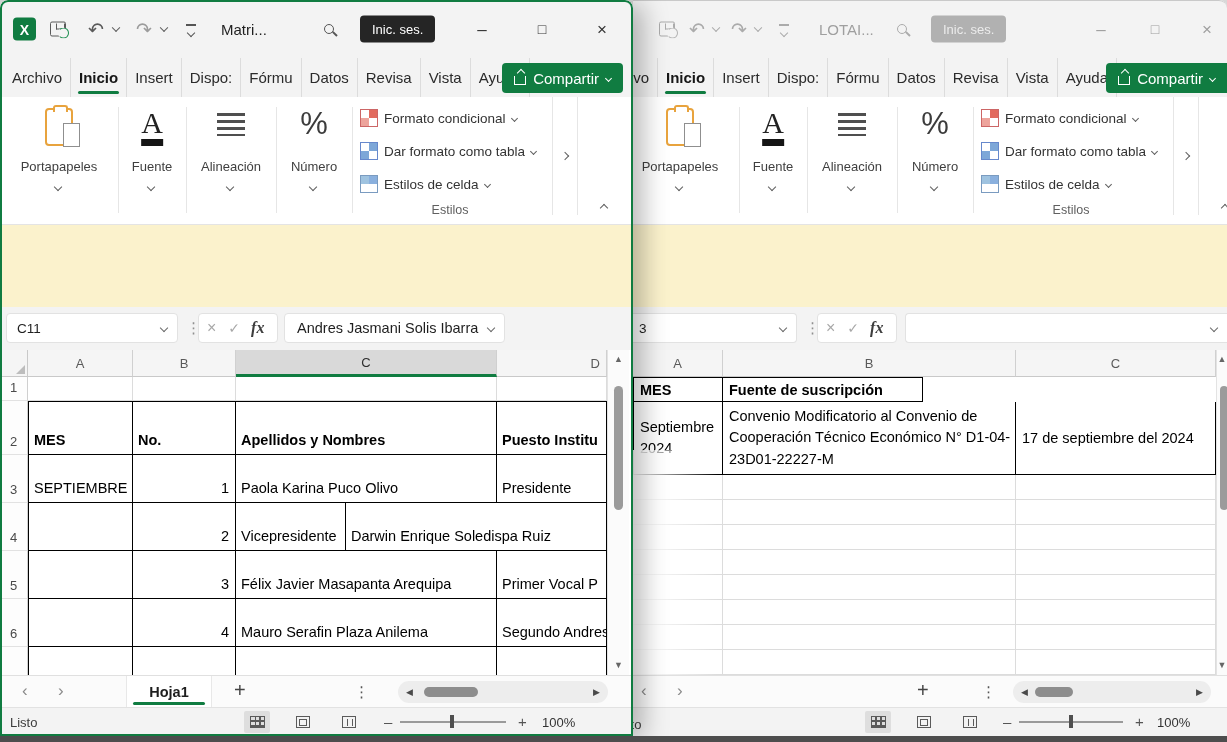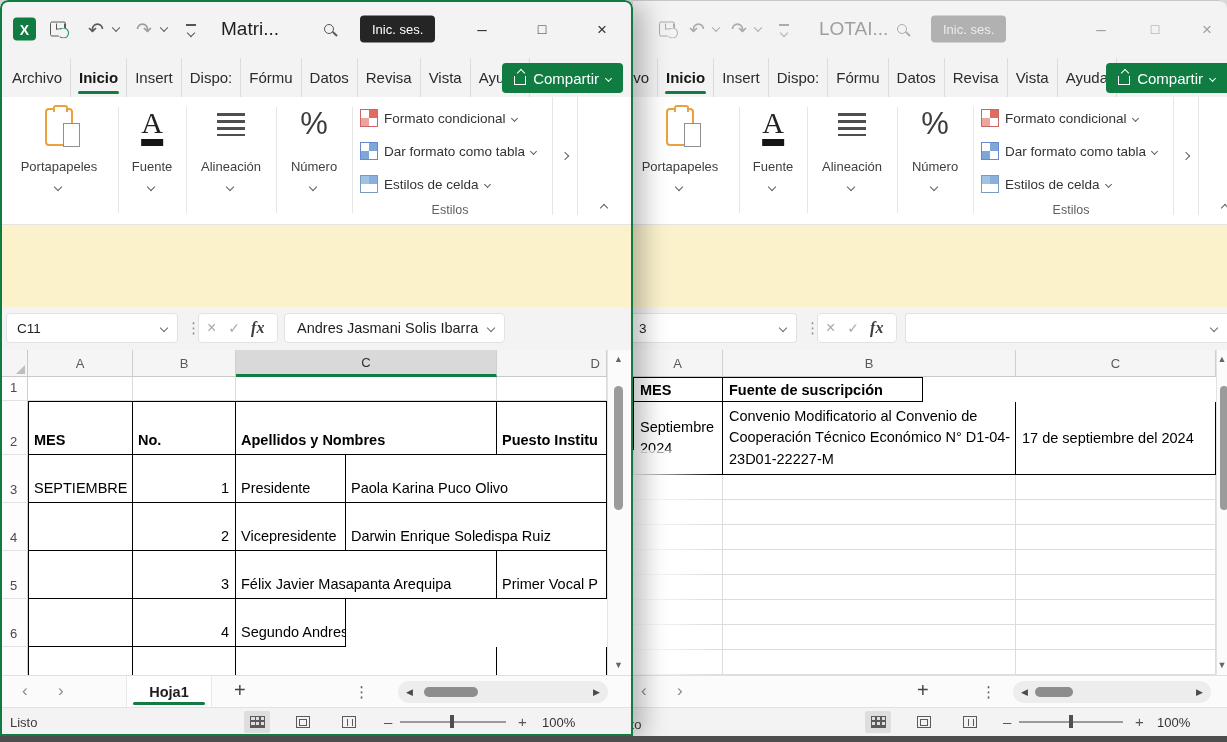--- a/index.html
+++ b/index.html
@@ -15,21 +15,21 @@
 .titlebar>*{position:absolute;top:50%;transform:translateY(-50%)}
 .xl-logo{width:23px;height:23px;background:#107C41;border-radius:4px;color:#fff;font-weight:700;font-size:14px;display:flex;align-items:center;justify-content:center}
 .save-ico{width:16px;height:15px;border:1.7px solid #5a5a5a;border-radius:2px}
 .save-ico::before{content:"";position:absolute;top:1px;left:5px;width:7px;height:5px;border:1.7px solid #5a5a5a;border-top:none}
 .save-ico::after{content:"";position:absolute;right:-4px;bottom:-3px;width:9px;height:9px;border:1.8px solid #1a8c4e;border-left-color:transparent;border-radius:50%;background:#f3f3f3}
 #R .save-ico,#R .save-ico::before{border-color:#ababab}
 #R .save-ico::after{border-color:#b3b3b3;border-left-color:transparent}
 .tb-glyph{font-size:19px;color:#5a5a5a;line-height:1}
 .tb-glyph.dim{color:#9c9c9c}
 #R .tb-glyph{color:#ababab}
-.doc-title{font-size:19px;color:#1f1f1f;white-space:nowrap}
+.doc-title{font-size:15px;color:#1f1f1f;white-space:nowrap}
 #R .doc-title{color:#9f9f9f}
 .search-ico{width:10px;height:10px;border:1.7px solid #555;border-radius:50%}
 .search-ico::after{content:"";position:absolute;width:6px;height:1.7px;background:#555;transform:rotate(45deg);right:-5px;bottom:-2px}
 #R .search-ico{border-color:#ababab}
 #R .search-ico::after{background:#ababab}
 .signin{height:27px;padding:0 12px;background:#252525;color:#fff;border:none;border-radius:4px;font-size:13px;font-family:inherit}
 #R .signin{background:#b1b1b1;color:#ececec}
 .wbtn{font-size:17px;color:#333;width:32px;text-align:center;line-height:1}
 #R .wbtn{color:#9f9f9f}
 
@@ -286,41 +286,42 @@
       <div class="rh">2</div>
       <div class="cell tbl top first b" style="width:105px">MES</div>
       <div class="cell tbl top b" style="width:103px">No.</div>
       <div class="cell tbl top b" style="width:261px">Apellidos y Nombres</div>
       <div class="cell tbl top b" style="width:110px">Puesto Institu</div>
     </div>
     <div class="grow" style="top:105px;height:48px">
       <div class="rh">3</div>
       <div class="cell tbl first" style="width:105px">SEPTIEMBRE</div>
       <div class="cell tbl num" style="width:103px">1</div>
+      <div class="cell tbl" style="width:261px">Paola Karina Puco Olivo</div>
       <div class="cell tbl" style="width:110px">Presidente</div>
-      <div class="cell tbl" style="width:261px">Paola Karina Puco Olivo</div>
     </div>
     <div class="grow" style="top:153px;height:48px">
       <div class="rh">4</div>
       <div class="cell tbl first" style="width:105px"></div>
       <div class="cell tbl num" style="width:103px">2</div>
       <div class="cell tbl" style="width:110px">Vicepresidente</div>
       <div class="cell tbl" style="width:261px">Darwin Enrique Soledispa Ruiz</div>
     </div>
     <div class="grow" style="top:201px;height:48px">
       <div class="rh">5</div>
       <div class="cell tbl first" style="width:105px"></div>
       <div class="cell tbl num" style="width:103px">3</div>
       <div class="cell tbl" style="width:261px">Félix Javier Masapanta Arequipa</div>
       <div class="cell tbl" style="width:110px">Primer Vocal P</div>
     </div>
     <div class="grow" style="top:249px;height:48px">
       <div class="rh">6</div>
       <div class="cell tbl first" style="width:105px"></div>
       <div class="cell tbl num" style="width:103px">4</div>
+      <div class="cell tbl" style="width:261px">Mauro Serafin Plaza Anilema</div>
       <div class="cell tbl" style="width:110px">Segundo Andres</div>
     </div>
     <div class="grow" style="top:297px;height:28px">
       <div class="rh" style="border-bottom:none"></div>
       <div class="cell tbl first nobot" style="width:105px"></div>
       <div class="cell tbl nobot" style="width:103px"></div>
       <div class="cell tbl nobot" style="width:261px"></div>
       <div class="cell tbl nobot" style="width:110px"></div>
     </div>
     <div class="vsb" style="left:607px;width:22px">

